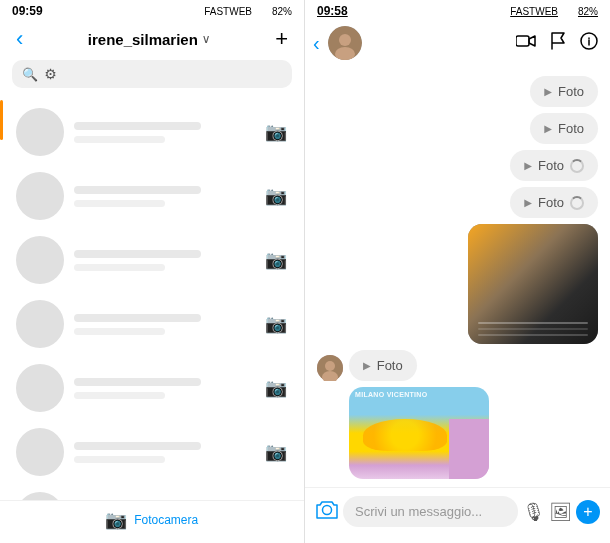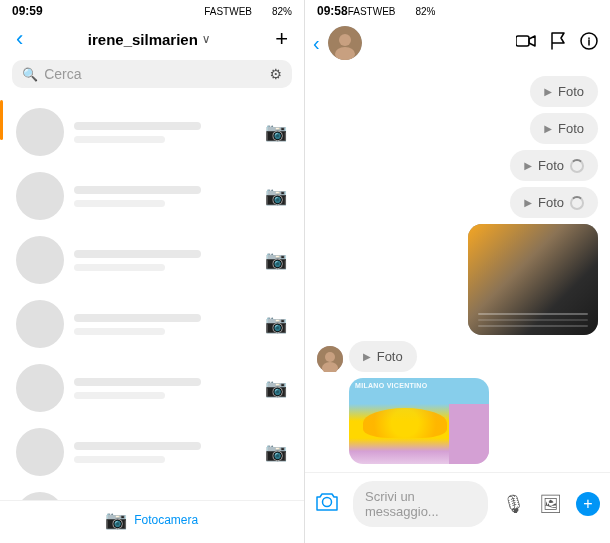--- a/index.html
+++ b/index.html
@@ -162,23 +162,25 @@
       width: 305px;
       height: 543px;
       background: #fff;
       display: flex;
       flex-direction: column;
       flex-shrink: 0;
     }
 
     .status-bar-right {
       display: flex;
+      justify-content: space-between;
       align-items: center;
       padding: 4px 12px;
       height: 22px;
+      text-decoration: underline;
     }
 
     .right-header {
       display: flex;
       align-items: center;
       padding: 4px 12px 8px 8px;
       gap: 8px;
     }
     .right-back-btn {
       font-size: 20px;
@@ -323,21 +325,21 @@
       width: 40px;
       height: 60px;
       background: #d4a0d4;
     }
 
     .right-footer {
       padding: 8px 10px 16px 10px;
       border-top: 1px solid #f0f0f0;
       display: flex;
       align-items: center;
-      gap: 14px;
+      gap: 4px;
     }
     .camera-footer-icon {
       font-size: 22px;
       color: #0095f6;
     }
     .message-input-area {
       flex: 1;
       background: #f0f0f0;
       border-radius: 20px;
       padding: 8px 12px;
@@ -392,21 +394,20 @@
     <span class="back-btn">‹</span>
     <div class="username-area">
       <span class="username-text">irene_silmarien</span>
       <span class="chevron-down">∨</span>
     </div>
     <span class="plus-btn">+</span>
   </div>
 
   <div class="search-bar">
     <span class="search-icon-wrap">🔍</span>
-    <span class="search-input-text">Cerca</span>
     <span class="filter-icon">⚙</span>
   </div>
 
   <div class="conversations-list">
 
     <div style="position:relative;">
       <div class="orange-indicator"></div>
       <div class="conv-item">
         <div class="conv-avatar-placeholder"></div>
         <div class="conv-content">

